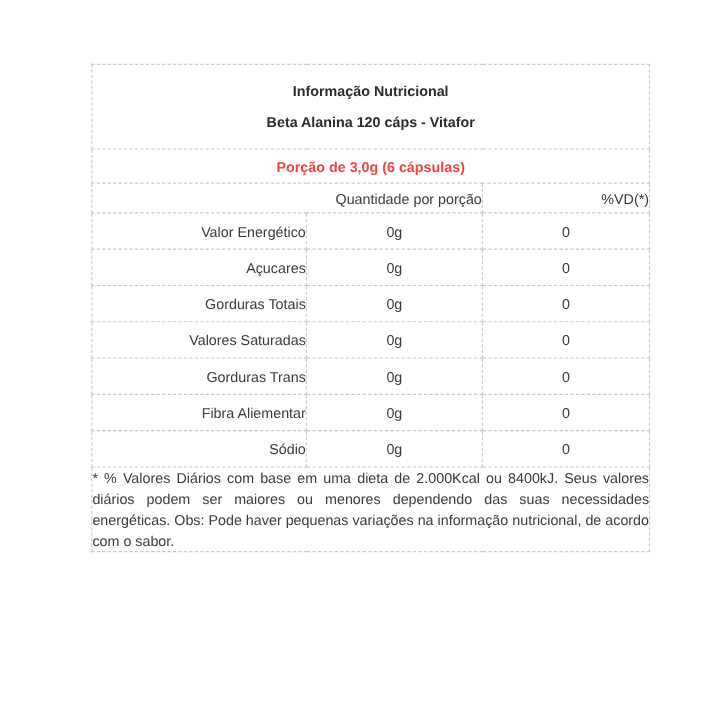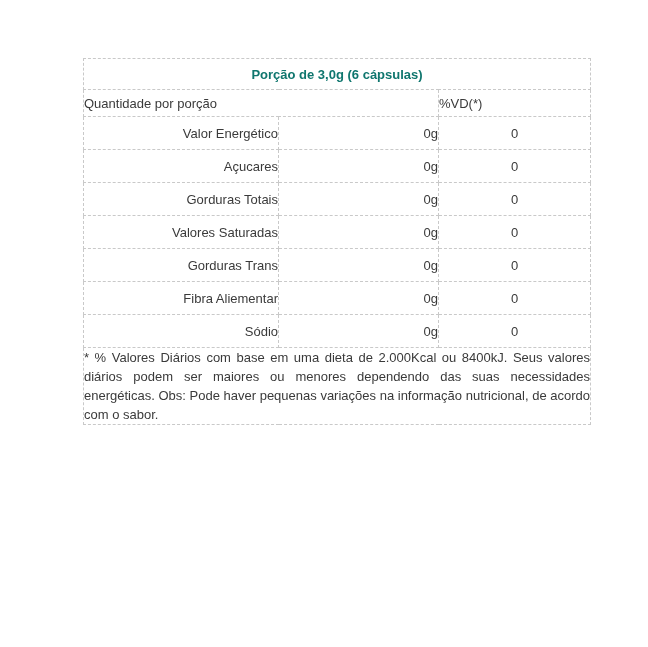--- a/index.html
+++ b/index.html
@@ -36,51 +36,57 @@
   .title-line {
     font-weight: bold;
     color: #2b2b2b;
     line-height: 28px;
   }
   .serving-cell {
     height: 30px;
     text-align: center;
     vertical-align: middle;
     font-weight: bold;
-    color: #0f766e;
+    color: #ef4444;
   }
   .header-cell {
     height: 26px;
-    text-align: left;
+    text-align: right;
     vertical-align: middle;
     color: #3a3a3a;
   }
   .nutrient-row td { height: 32px; vertical-align: middle; }
   .nutrient-row .label  { text-align: right; padding-left: 8px; }
-  .nutrient-row .amount { text-align: right; }
+  .nutrient-row .amount { text-align: center; }
   .nutrient-row .dv     { text-align: center; }
   .footnote-cell {
     height: 62px;
     vertical-align: middle;
     text-align: justify;
     padding: 5px 7px;
     line-height: 19px;
     color: #3a3a3a;
   }
 </style>
 </head>
 <body>
 
 <table class="nutrition-table">
   <colgroup>
     <col class="c1">
       <col class="c2">
       <col class="c3">
   </colgroup>
   <tbody>
+    <tr>
+      <td colspan="3" class="title-cell">
+        <div class="title-line">Informação Nutricional</div>
+        <div class="title-line">Beta Alanina 120 cáps - Vitafor</div>
+      </td>
+    </tr>
     <tr>
       <td colspan="3" class="serving-cell">Porção de 3,0g (6 cápsulas)</td>
     </tr>
     <tr>
       <td colspan="2" class="header-cell">Quantidade por porção</td>
       <td class="header-cell">%VD(*)</td>
     </tr>
 
     <tr class="nutrient-row">
       <td class="label">Valor Energético</td>

